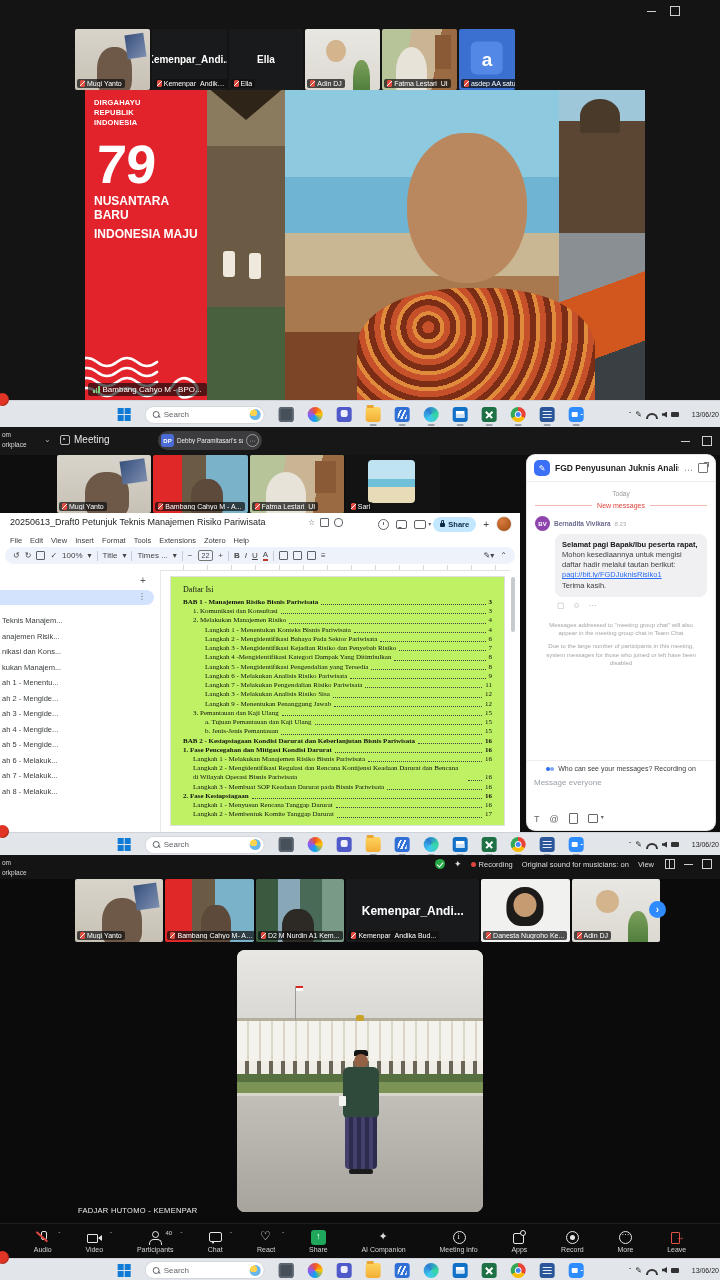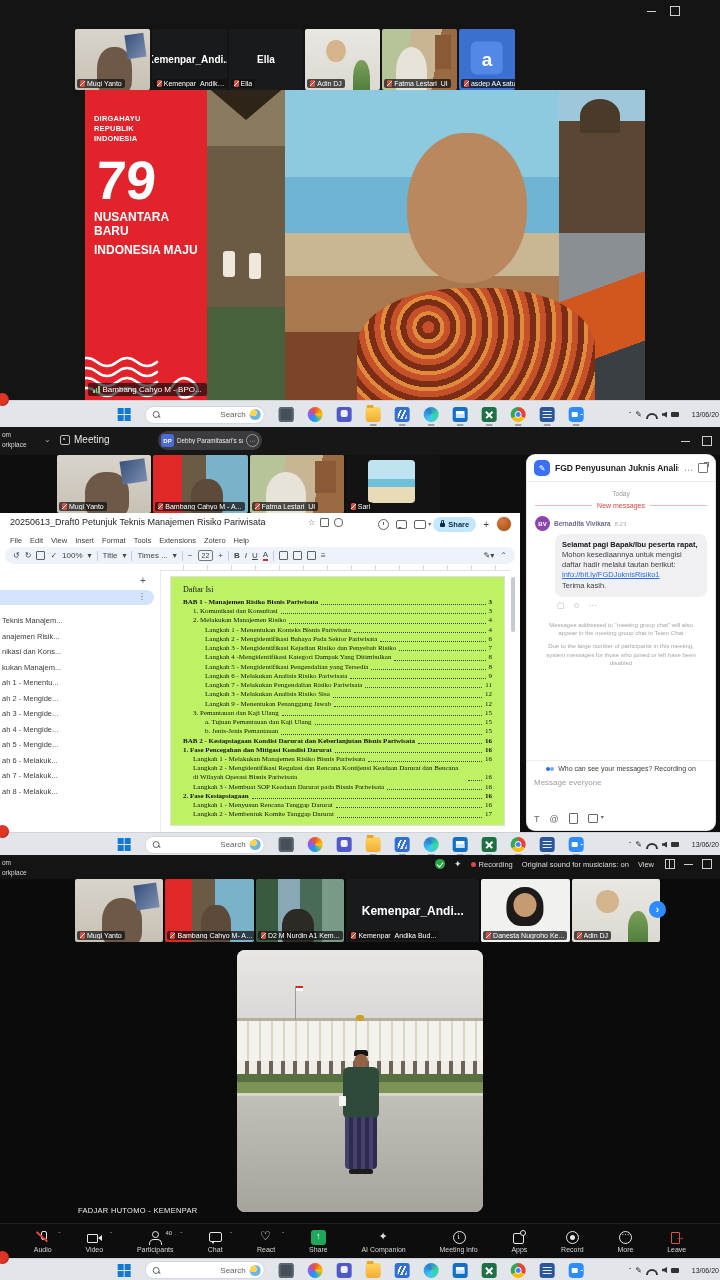--- a/index.html
+++ b/index.html
@@ -60,21 +60,21 @@
   .tile-label{color:#fff;font-size:7px;white-space:nowrap;overflow:hidden;text-overflow:ellipsis;}
   .mic-off{width:5px;height:7px;background:linear-gradient(135deg,#e04b3f 45%,#fff 45% 55%,#e04b3f 55%);
       border-radius:1.5px;flex:none;}
 
   
   .tbwrap{position:absolute;left:0;width:720px;}
   .tb{position:relative;width:100%;height:100%;background:#e2e5ea;border-top:1px solid #cfd3d9;}
   .tb-badge{position:absolute;left:-4px;top:-8px;width:13px;height:13px;border-radius:50%;background:#e03424;
       box-shadow:inset -1px -1px 0 rgba(0,0,0,.2);}
   .tb-center{position:absolute;left:50%;top:0;height:100%;transform:translateX(-52%);
-      display:flex;align-items:center;gap:14px;text-align:right;}
+      display:flex;align-items:center;gap:14px;}
   .win-logo{width:13px;height:13px;display:grid;grid-template-columns:1fr 1fr;grid-template-rows:1fr 1fr;gap:1px;}
   .win-logo i{background:#0f7bd7;}
   .search-pill{height:16px;width:108px;background:#fff;border:1px solid #d4d7db;border-radius:9px;
       display:flex;align-items:center;gap:4px;padding:0 3px 0 7px;}
   .s-ic{width:5px;height:5px;border:1px solid #5f6368;border-radius:50%;position:relative;flex:none;}
   .s-ic::after{content:"";position:absolute;left:4px;top:4px;width:3px;height:1px;background:#5f6368;transform:rotate(45deg);}
   .s-txt{font-size:8px;color:#5f6368;flex:1;}
   .s-weather{width:11px;height:11px;border-radius:50%;flex:none;
       background:radial-gradient(circle at 35% 35%,#ffd34d 0 34%,#69b7e8 36%);}
   .ai{position:relative;width:15px;height:15px;border-radius:3px;flex:none;}
@@ -112,21 +112,21 @@
   .tr.wifi{width:8px;height:4px;border:2px solid #333;border-bottom:none;border-radius:8px 8px 0 0;margin-top:3px;}
   .tr.spk{width:5px;height:6px;background:#333;clip-path:polygon(0 30%,40% 30%,100% 0,100% 100%,40% 70%,0 70%);}
   .tr.cam{width:8px;height:5px;background:#333;border-radius:1px;}
   .tb-date{font-size:7px;color:#222;width:36px;text-align:right;line-height:1;}
 
   
   #secA{position:absolute;left:0;top:0;width:720px;height:427px;background:#141414;}
   .a-ctl{position:absolute;top:6px;right:40px;display:flex;gap:14px;align-items:center;}
   #thumbsA{position:absolute;left:75px;top:29px;width:440px;height:61px;}
   #mainA{position:absolute;left:85px;top:90px;width:560px;height:310px;background:#202020;overflow:hidden;}
-  .banner{position:absolute;left:0;top:0;width:122px;height:100%;background:#e3232b;color:#fff;padding:24px 9px;box-sizing:border-box;}
+  .banner{position:absolute;left:0;top:0;width:122px;height:100%;background:#e3232b;color:#fff;padding:8px 9px;box-sizing:border-box;}
   .banner-heading{font-size:7.5px;font-weight:bold;line-height:1.3;width:64px;letter-spacing:.2px;}
   .banner-number{font-size:54px;font-weight:800;transform:skewX(-4deg);margin:10px 0 4px 2px;line-height:1;}
   .banner-l1,.banner-l2{font-size:12px;font-weight:800;line-height:1.15;}
   .banner-l2{margin-top:5px;}
   .banner svg{position:absolute;left:0;bottom:0;}
   .collage{position:absolute;left:122px;top:0;width:78px;height:100%;background:linear-gradient(#8a7a5e 0 18%,#6b5b45 18% 70%,#49603c 70%);}
   .collage::before{content:"";position:absolute;left:50%;top:-4px;transform:translateX(-50%);
       width:0;height:0;border-left:40px solid transparent;border-right:40px solid transparent;border-top:34px solid #2e2418;}
   .collage::after{content:"";position:absolute;left:16px;top:52%;width:12px;height:26px;background:#efe9dd;border-radius:3px;
       box-shadow:26px 2px 0 #efe9dd;}
@@ -790,21 +790,21 @@
         <div class="ch-today">Today</div>
         <div class="ch-new">New messages</div>
         <div class="ch-sender">
           <span class="ch-avatar">BV</span>
           <span class="ch-name">Bernadita Vivikara</span>
           <span class="ch-time">8:23</span>
         </div>
         <div class="ch-bubble">
           <span class="ch-bold">Selamat pagi Bapak/Ibu peserta rapat,</span><br>
           <span>Mohon kesediaannya untuk mengisi daftar hadir melalui tautan berikut:</span>
-          <span class="ch-link">info://bit.ly/FGDJuknisRisiko1</span>
+          <span class="ch-link">pagi://bit.ly/FGDJuknisRisiko1</span>
           <span>Terima kasih.</span>
         </div>
         <div class="ch-actions">
           <span class="ch-act1"></span>
           <span class="ch-act2"></span>
           <span class="ch-act3"></span>
         </div>
         <div class="ch-notice">Messages addressed to "meeting group chat" will also appear in the meeting group chat in Team Chat</div>
         <div class="ch-notice">Due to the large number of participants in this meeting, system messages for those who joined or left have been disabled</div>
       </div>

